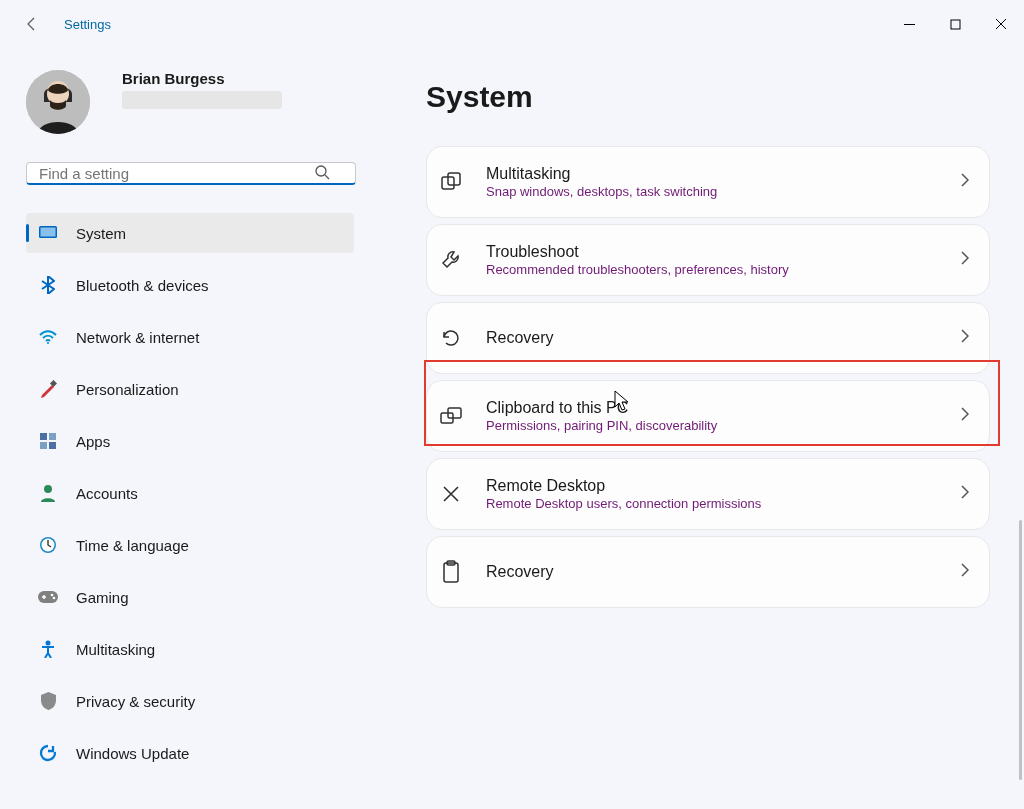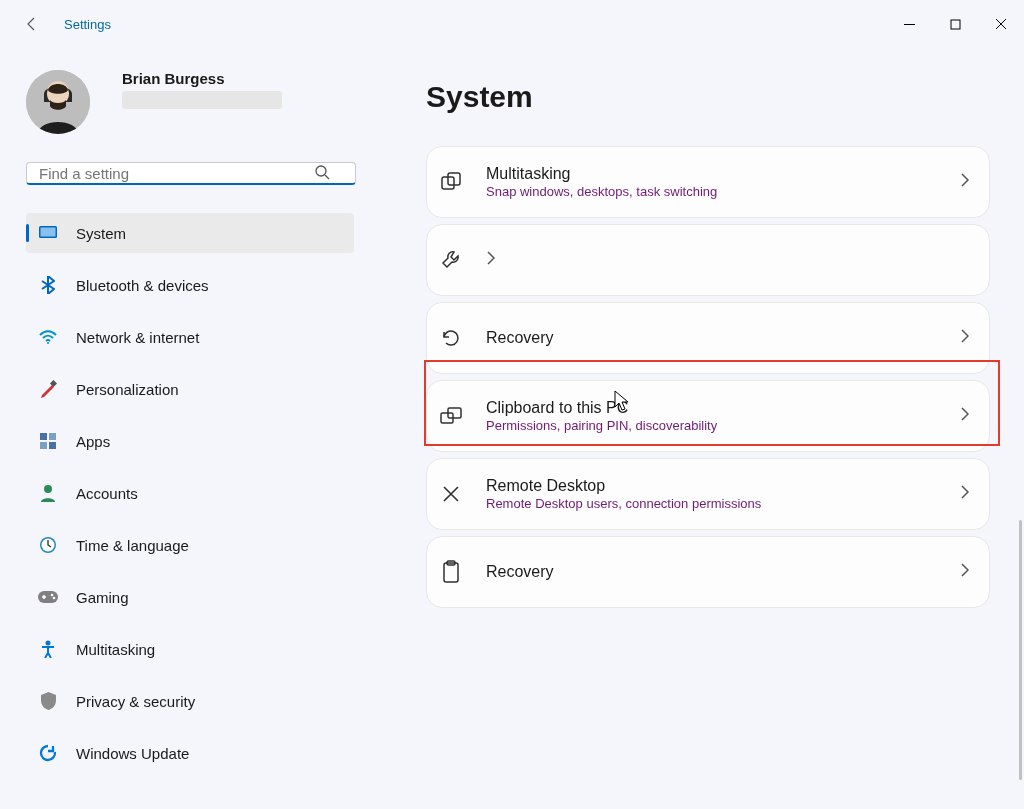--- a/index.html
+++ b/index.html
@@ -362,20 +362,24 @@
           <span class="chevron"><svg width="9" height="14" viewBox="0 0 9 14" fill="none" stroke="#555" stroke-width="1.5">
               <path d="M2 1l6 6-6 6"></path>
             </svg></span>
         </div>
         <div class="card">
           <span class="card-icon">
             <svg width="22" height="22" viewBox="0 0 22 22">
               <path d="M14 3a5 5 0 0 0-6 6L3 14l4 4 5-5a5 5 0 0 0 6-6l-4 4-3-3z" fill="none" stroke="#303030" stroke-width="1.5"></path>
             </svg>
           </span>
+          <div class="card-body">
+            <div class="card-title">Troubleshoot</div>
+            <div class="card-sub">Recommended troubleshooters, preferences, history</div>
+          </div>
           <span class="chevron"><svg width="9" height="14" viewBox="0 0 9 14" fill="none" stroke="#555" stroke-width="1.5">
               <path d="M2 1l6 6-6 6"></path>
             </svg></span>
         </div>
         <div class="card">
           <span class="card-icon">
             <svg width="22" height="22" viewBox="0 0 22 22">
               <path d="M4 10a7 7 0 1 1 2 6" fill="none" stroke="#303030" stroke-width="1.5"></path>
               <path d="M4 5v5h5" fill="none" stroke="#303030" stroke-width="1.5"></path>
             </svg>

